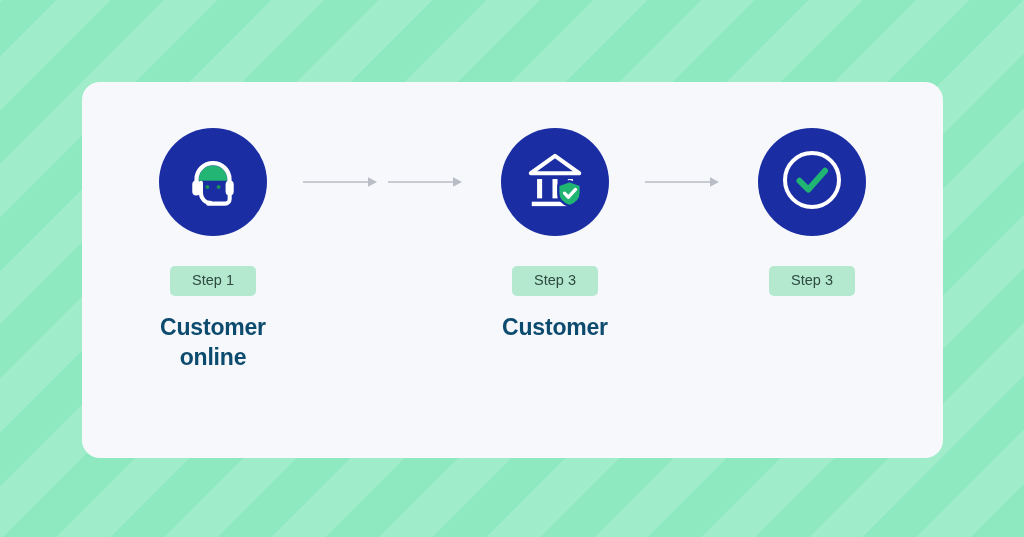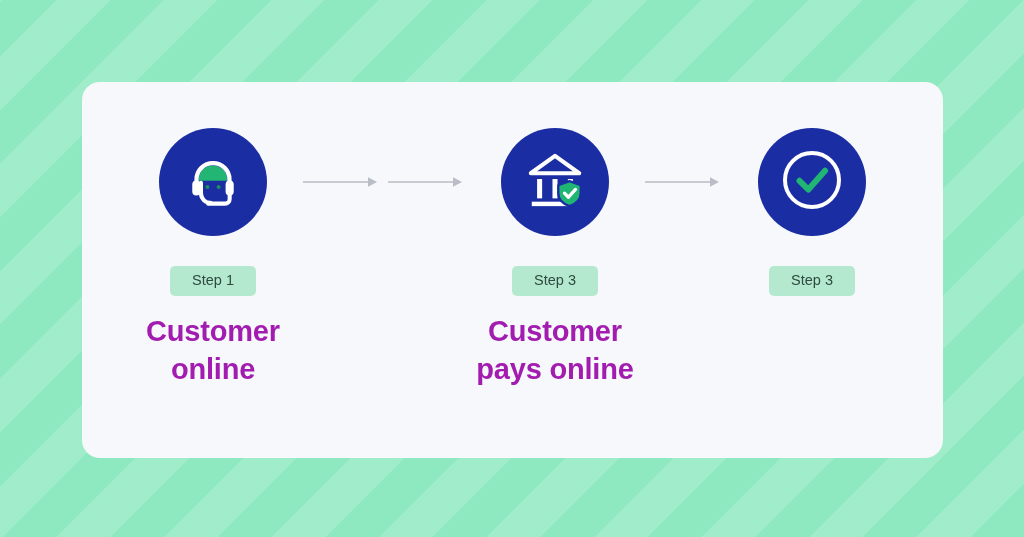--- a/index.html
+++ b/index.html
@@ -78,23 +78,23 @@
     color: #2e4a41;
     font-size: 14.5px;
     line-height: 1;
     padding: 7px 22px 8px 22px;
     border-radius: 5px;
     white-space: nowrap;
   }
 
   .step-label {
     margin-top: 16px;
-    font-size: 29px;
+    font-size: 23px;
     font-weight: bold;
-    color: #a21caf;
+    color: #0c4a6e;
     text-align: center;
     line-height: 1.32;
     letter-spacing: -0.2px;
     max-width: 178px;
   }
 
   
   .connector {
     flex: 0 0 auto;
     width: 85px;
@@ -177,21 +177,20 @@
 
             <path d="M48 32.2 l11.6 4.2 v8.1 c0 6.4-4.8 11.3-11.6 13.4 -6.8-2.1-11.6-7-11.6-13.4 v-8.1 z" fill="#21b573" stroke="#1a2da3" stroke-width="2.4" stroke-linejoin="round"></path>
 
             <path d="M42.8 44.6 l4.1 4.2 7.3-8" fill="none" stroke="#ffffff" stroke-width="3.4" stroke-linecap="round" stroke-linejoin="round"></path>
           </svg>
         </span>
       </div>
       <div class="step-badge">Step 3</div>
       <div class="step-label">
         <span>Customer</span><br>
-        <span>pays online</span>
       </div>
     </div>
 
     <div class="connector">
       <span>
         <svg width="78" height="14" viewBox="0 0 78 14">
           <line x1="0" y1="7" x2="66" y2="7" stroke="#b9bdc5" stroke-width="1.6"></line>
           <path d="M65 2.2 L74 7 L65 11.8 Z" fill="#b9bdc5"></path>
         </svg>
       </span>

